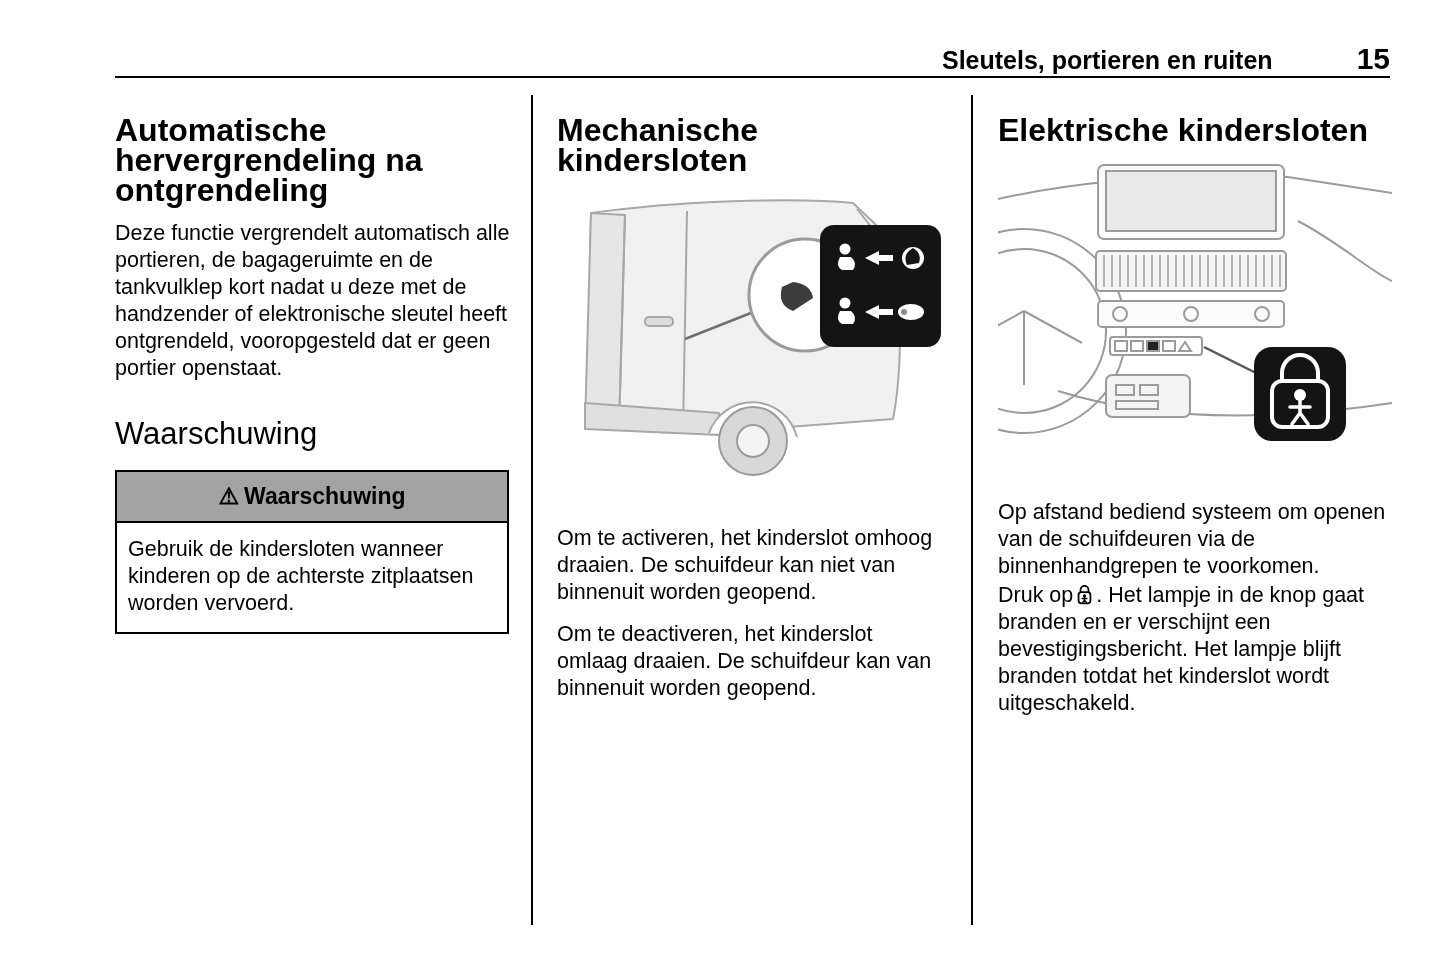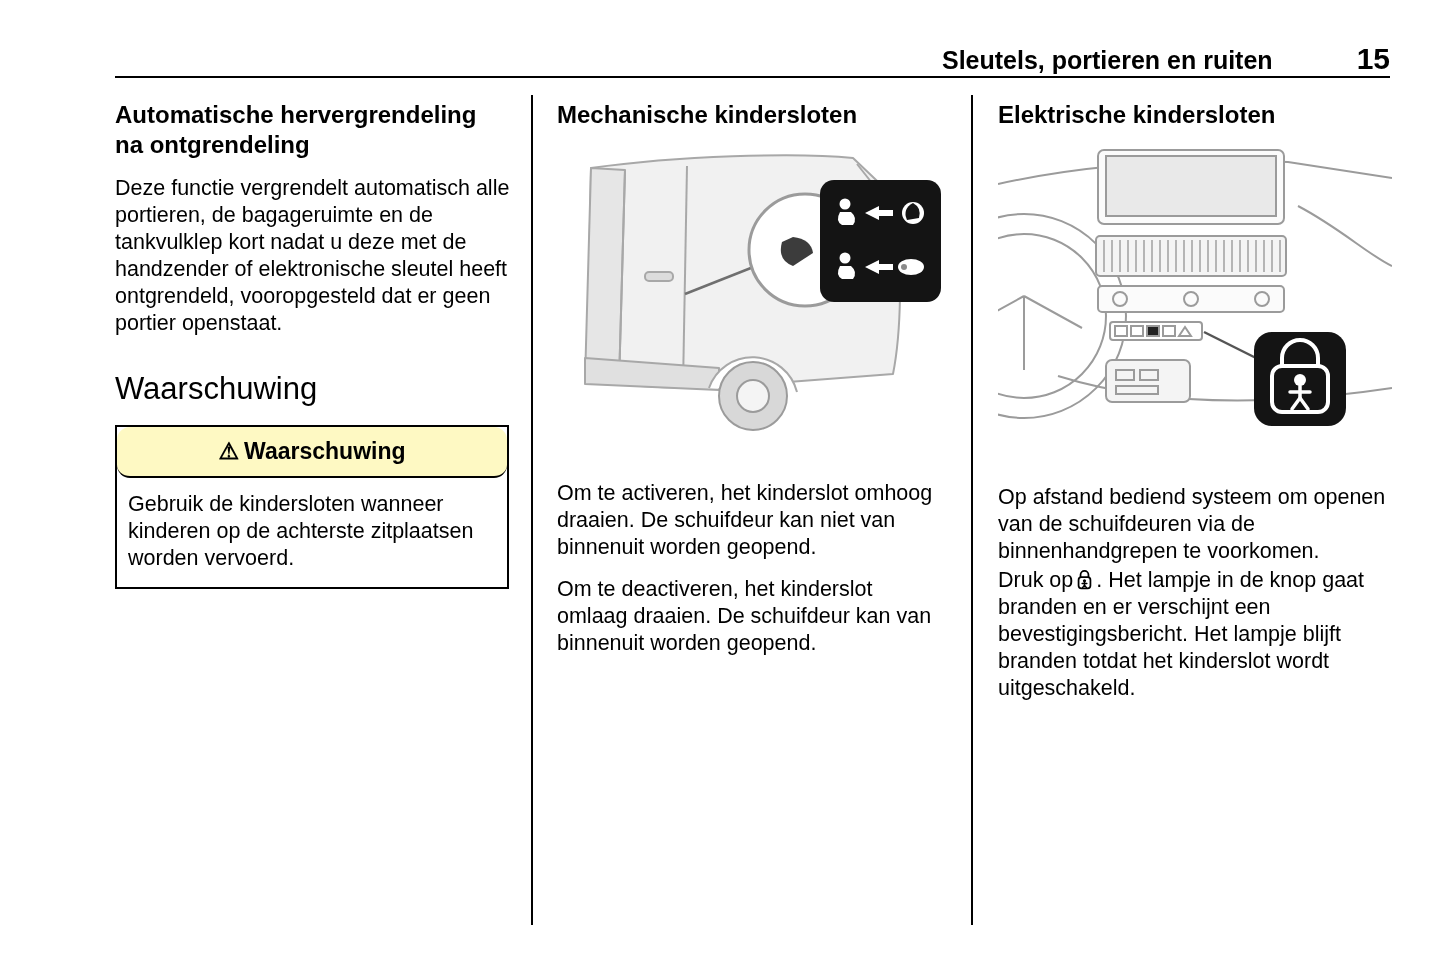--- a/index.html
+++ b/index.html
@@ -20,28 +20,28 @@
   }
   .vsep{ position:absolute; top:95px; height:830px; width:2px; background:#000; }
   .sep1{ left:531px; }
   .sep2{ left:971px; }
 
   .col{ position:absolute; top:100px; }
   .col1{ left:115px; width:396px; }
   .col2{ left:557px; width:386px; }
   .col3{ left:998px; width:394px; }
 
-  h2.colhead{ font-size:24px; font-weight:bold; line-height:30px; }
+  h2.colhead{ font-size:32px; font-weight:bold; line-height:30px;margin-top:15px; }
   .col p{ font-size:21.5px; line-height:27px; margin-top:15px; }
   .section-title{ font-size:31px; font-weight:400; margin-top:34px; line-height:36px; }
 
   .warnbox{ margin-top:18px; border:2px solid #000; width:394px; background:#fff; }
   .warnhead{
-    background:#fef9c3; border-bottom:2px solid #000; text-align:center;
-    font-size:23px; font-weight:bold; padding:11px 4px;border-radius:13px;
+    background:#a3a3a3; border-bottom:2px solid #000; text-align:center;
+    font-size:23px; font-weight:bold; padding:11px 4px;
   }
   .warn-icon{ font-size:23px; font-weight:bold; margin-right:5px; }
   .warnbody{ padding:13px 11px 15px 11px; font-size:21.5px; line-height:27px; }
 
   figure.illus{ margin-top:14px; }
   .col2 figure.illus{ width:386px; height:290px; }
   .col3 figure.illus{ width:394px; height:314px; }
   .col2 .after-fig{ margin-top:46px; }
   .col3 .after-fig{ margin-top:26px; }
   .subhead{ font-size:21.5px; font-weight:bold; margin-top:22px; line-height:27px; }

